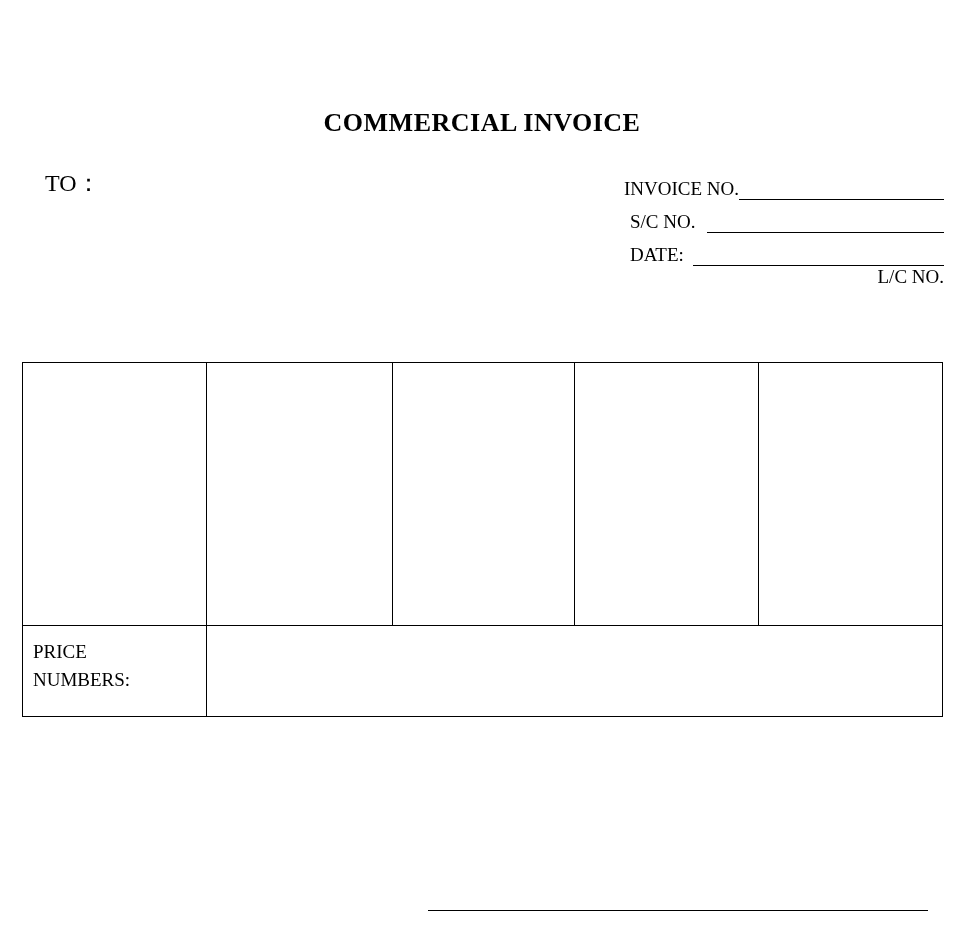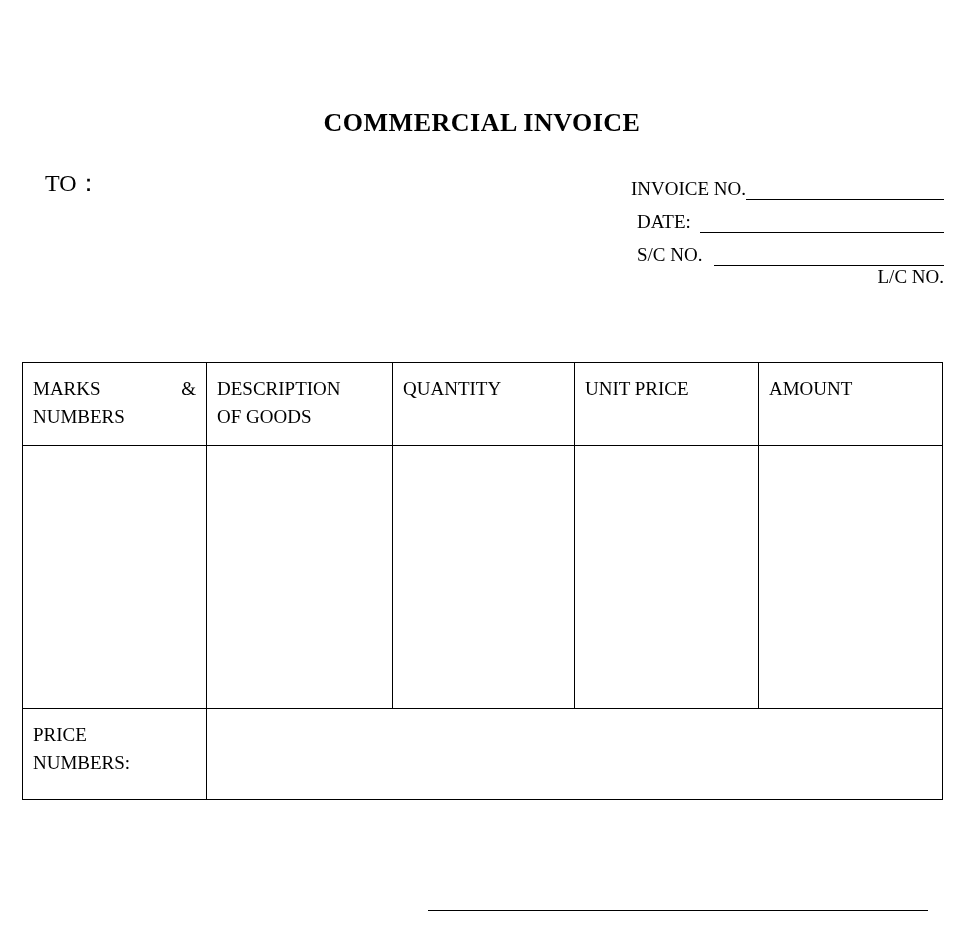--- a/index.html
+++ b/index.html
@@ -49,21 +49,20 @@
     top: 167px;
     left: 624px;
     width: 320px;
     font-size: 19px;
   }
   .meta-row {
     display: flex;
     align-items: flex-end;
     height: 33px;
     white-space: nowrap;
-    margin-left: 7px;
   }
   .meta-label {
     display: inline-block;
   }
   .meta-rule {
     flex: 1 1 auto;
     border-bottom: 1.2px solid #000;
     height: 17px;
     margin-left: 3px;
   }
@@ -143,66 +142,44 @@
 
   <div class="doc-title">COMMERCIAL INVOICE</div>
 
   <div class="to-label">TO：</div>
 
   <div class="meta">
     <div class="meta-row r1">
       <span class="meta-label">INVOICE NO.</span>
       <span class="meta-rule"></span>
     </div>
+    <div class="meta-row r3">
+      <span class="meta-label">S/C NO.</span>
+      <span class="meta-rule"></span>
+    </div>
     <div class="meta-row r2">
       <span class="meta-label">DATE:</span>
-      <span class="meta-rule"></span>
-    </div>
-    <div class="meta-row r3">
-      <span class="meta-label">S/C NO.</span>
       <span class="meta-rule"></span>
     </div>
     <div class="meta-row r4">
       <span class="meta-label">L/C NO.</span>
       <span class="meta-rule"></span>
     </div>
   </div>
 
 
   <table class="inv-table">
     <colgroup>
       <col class="col-marks">
       <col class="col-desc">
       <col class="col-qty">
       <col class="col-unit">
       <col class="col-amount">
     </colgroup>
     <tbody>
-      <tr>
-        <td class="head-cell">
-          <div class="marks-head-inner">
-            <span>MARKS</span>
-            <span>&amp;</span>
-          </div>
-          <div>NUMBERS</div>
-        </td>
-        <td class="head-cell">
-          <div>DESCRIPTION</div>
-          <div>OF GOODS</div>
-        </td>
-        <td class="head-cell">
-          <div>QUANTITY</div>
-        </td>
-        <td class="head-cell">
-          <div>UNIT PRICE</div>
-        </td>
-        <td class="head-cell">
-          <div>AMOUNT</div>
-        </td>
-      </tr>
       <tr class="body-row">
         <td></td>
         <td></td>
         <td></td>
         <td></td>
         <td></td>
       </tr>
       <tr class="total-row">
         <td>
           <div>PRICE</div>

